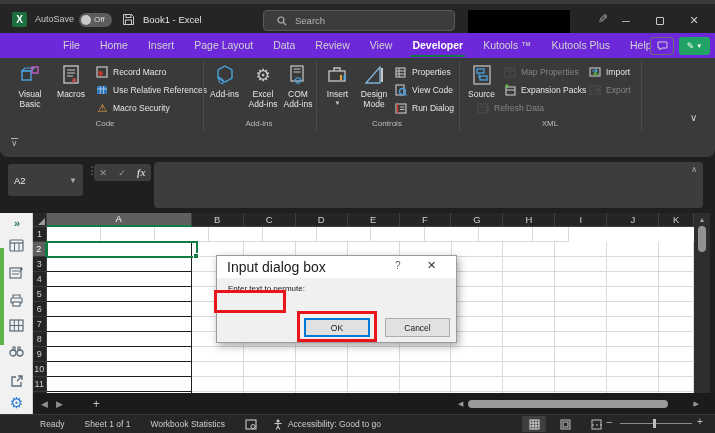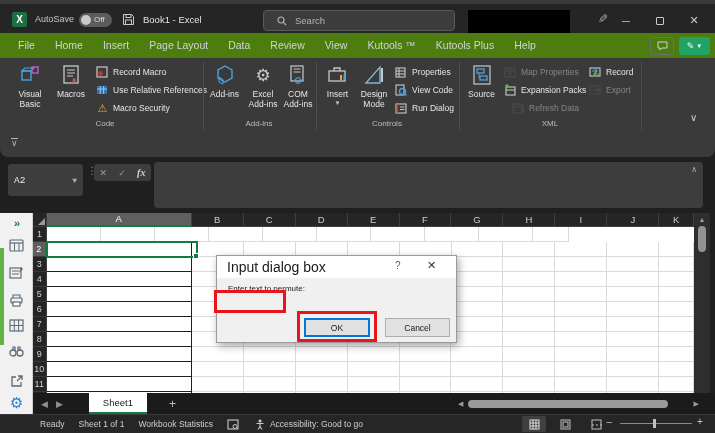--- a/index.html
+++ b/index.html
@@ -23,21 +23,21 @@
     border:1px solid #5a5a5a; border-radius:4px; display:flex; align-items:center; padding-left:13px; }
   #search-box .ph { font-size:9.5px; color:#b5b5b5; margin-left:8px; }
   #redacted-user-area { left:468px; top:6px; width:102px; height:26px; background:#000; }
   #pen-icon { left:598px; top:8px; font-size:12px; color:#ababab; transform:scaleX(-1); }
   .caption-btn { top:4px; width:28px; height:25px; display:flex; align-items:center; justify-content:center;
     color:#c9c9c9; font-size:11px; }
   #min-btn { left:612px; } #max-btn { left:646px; } #close-btn { left:680px; }
   #max-glyph { width:8px; height:8px; border:1px solid #c9c9c9; border-radius:1px; }
 
   
-  #tabrow { left:0; top:33px; width:715px; height:25px; background:#4d7c0f; display:flex; align-items:center; }
+  #tabrow { left:0; top:33px; width:715px; height:25px; background:#6d28d9; display:flex; align-items:center;padding-left:45px; }
   #tabs { display:flex; margin-left:8px; }
   .tab { padding:0 10px; font-size:10.5px; color:#d2d2d2; height:25px; line-height:24px; position:relative; white-space:nowrap; }
   .tab.active { color:#fff; font-weight:bold; }
   .tab.active::after { content:""; position:absolute; left:8px; right:8px; bottom:1px; height:2.5px;
     background:var(--accent-green); border-radius:2px; }
   #comment-btn { left:650px; top:37px; width:24px; height:18px; border:1px solid #6e6e6e; border-radius:3px;
     display:flex; align-items:center; justify-content:center; }
   #share-btn { left:679px; top:37px; width:31px; height:18px; background:var(--share-green); border-radius:3px;
     color:#fff; display:flex; align-items:center; justify-content:center; font-size:9px; gap:2px; }
 
@@ -51,21 +51,21 @@
   .sm-btn { display:flex; align-items:center; gap:4px; color:#e6e6e6; font-size:8.5px; white-space:nowrap; height:14px; }
   .sm-btn .ic { width:13px; text-align:center; }
   .disabled { color:#858585 !important; }
   .disabled svg, .disabled .ic { opacity:.45; }
   #ribbon-collapse-chevron { left:11px; top:80px; color:#b5b5b5; font-size:9px; border-top:1px solid #b5b5b5; line-height:7px; padding-top:1px; }
   #ribbon-more-chevron { left:690px; top:54px; color:#cfcfcf; font-size:10px; }
 
   
   #formula-row { left:0; top:160px; width:715px; height:53px; background:#1f1f1f; }
   #name-box { left:8px; top:4px; width:75px; height:17px; background:#3d3d3d; border-radius:3px;
-    color:#ececec; font-size:9.5px; display:flex; align-items:center; padding:16px 6px;font-family:Liberation Mono, monospace; }
+    color:#ececec; font-size:9.5px; display:flex; align-items:center; padding:16px 6px; }
   #name-box .chev { margin-left:auto; color:#adadad; font-size:8px; }
   #fb-dots { left:87px; top:5px; color:#8f8f8f; font-size:10px; }
   #fb-buttons { left:94px; top:4px; width:57px; height:17px; background:#3d3d3d; border-radius:3px;
     display:flex; align-items:center; justify-content:space-around; color:#9a9a9a; }
   #fb-buttons .fx { color:#cfcfcf; font-style:italic; font-weight:bold; font-size:10px; font-family:"Liberation Serif",serif; }
   #fb-buttons span { font-size:9px; }
   #formula-input { left:154px; top:2px; width:549px; height:46px; background:#3d3d3d; border-radius:4px; }
   #formula-collapse { position:absolute; right:6px; top:3px; color:#adadad; font-size:8px; }
 
   
@@ -126,21 +126,21 @@
   #new-sheet { color:#c0c0c0; font-size:12px; margin-left:22px; }
   #sheet-dots { position:absolute; left:441px; color:#9a9a9a; font-size:9px; }
   #hscroll { position:absolute; left:455px; top:399px; width:250px; height:10px; display:flex; align-items:center; }
   #hscroll .arrow { color:#9a9a9a; font-size:7px; padding:0 3px; }
   #hscroll-track { position:relative; width:224px; height:8px; }
   #hscroll-thumb { position:absolute; left:2px; top:0; width:200px; height:8px; background:#9a9a9a; border-radius:4px; }
 
   
   #statusbar { left:0; top:414px; width:715px; height:19px; background:#262626; border-top:1px solid #3a3a3a;
     color:#cfcfcf; font-size:8.5px; display:flex; align-items:center; }
-  #statusbar .sb { margin-left:14px; white-space:nowrap; }
+  #statusbar .sb { margin-left:20px; white-space:nowrap; }
   #sb-ready { margin-left:8px !important;padding-left:32px; }
   .view-btn { position:absolute; top:416px; width:24px; height:16px; display:flex; align-items:center; justify-content:center; }
   .view-btn.active { background:#3f3f3f; border-radius:2px; }
   #zoom-out { position:absolute; left:606px; top:416px; color:#c0c0c0; font-size:11px; }
   #zoom-track { position:absolute; left:620px; top:423px; width:72px; height:1px; background:#8a8a8a; }
   #zoom-thumb { position:absolute; left:653px; top:419px; width:3px; height:9px; background:#c0c0c0; }
   #zoom-in { position:absolute; left:697px; top:416px; color:#c0c0c0; font-size:10px; }
 
   svg { display:block; }
 </style>
@@ -184,20 +184,21 @@
 
   <div class="abs" id="tabrow">
     <div id="tabs">
         <div class="tab">File</div>
         <div class="tab">Home</div>
         <div class="tab">Insert</div>
         <div class="tab">Page Layout</div>
         <div class="tab">Data</div>
         <div class="tab">Review</div>
         <div class="tab">View</div>
+        <div class="tab active">Developer</div>
         <div class="tab">Kutools ™</div>
         <div class="tab">Kutools Plus</div>
         <div class="tab">Help</div>
       </div>
   </div>
   <div class="abs" id="comment-btn">
     <svg width="11" height="10" viewBox="0 0 11 10">
         <path d="M1 1h9v6h-5l-2 2v-2h-2z" fill="none" stroke="#cfcfcf" stroke-width="1"></path>
       </svg>
   </div>
@@ -365,39 +366,39 @@
     <div class="abs sm-btn" style="left:504px; top:25px;">
       <span class="ic">
         <svg width="12" height="12" viewBox="0 0 12 12">
             <rect x="2" y="3" width="9" height="8" fill="none" stroke="#c8c8c8" stroke-width="1.1"></rect>
             <line x1="2" y1="6" x2="11" y2="6" stroke="#c8c8c8"></line>
             <path d="M1 1h4M3 -1v4" stroke="#5fb346" stroke-width="1.4" transform="translate(0,1)"></path>
           </svg>
       </span>
       <span>Expansion Packs</span>
     </div>
-    <div class="abs sm-btn disabled" style="left:512px; top:43px;">
+    <div class="abs sm-btn disabled" style="left:477px; top:43px;">
       <span class="ic">
         <svg width="12" height="11" viewBox="0 0 12 11">
             <rect x="1" y="1" width="9" height="9" fill="none" stroke="#8a8a8a" stroke-width="1.1"></rect>
             <line x1="1" y1="4" x2="10" y2="4" stroke="#8a8a8a"></line>
             <line x1="11" y1="2" x2="11" y2="9" stroke="#8a8a8a" stroke-width="1.4"></line>
           </svg>
       </span>
       <span>Refresh Data</span>
     </div>
     <div class="abs sm-btn" style="left:589px; top:7px;">
       <span class="ic">
         <svg width="13" height="12" viewBox="0 0 13 12">
             <rect x="1" y="2" width="10" height="8" fill="none" stroke="#c8c8c8" stroke-width="1.1"></rect>
             <path d="M3 5h5m-2-2l2 2-2 2" fill="none" stroke="#4aa3e0" stroke-width="1.2"></path>
             <path d="M10 8H5m2 2L5 8l2-2" fill="none" stroke="#5fb346" stroke-width="1.2"></path>
           </svg>
       </span>
-      <span>Record</span>
+      <span>Import</span>
     </div>
     <div class="abs sm-btn disabled" style="left:589px; top:25px;">
       <span class="ic">
         <svg width="13" height="12" viewBox="0 0 13 12">
             <rect x="1" y="2" width="10" height="8" fill="none" stroke="#8a8a8a" stroke-width="1.1"></rect>
             <path d="M4 6h6m-2-2l2 2-2 2" fill="none" stroke="#8a8a8a" stroke-width="1.2"></path>
           </svg>
       </span>
       <span>Export</span>
     </div>
@@ -673,23 +674,20 @@
     <div id="dialog-label">Enter text to permute:</div>
     <div class="dlg-btn" id="ok-btn">OK</div>
     <div class="dlg-btn" id="cancel-btn">Cancel</div>
   </div>
   <div class="red-box" id="red-box-input"></div>
   <div class="red-box" id="red-box-ok"></div>
 
   <div class="abs" id="sheetbar">
     <span class="sheet-nav">◀</span>
     <span class="sheet-nav" style="padding-left:0;">▶</span>
-    <div id="sheet-tabs" style="display:flex;">
-        <div class="sheet-tab">Sheet1</div>
-      </div>
     <span id="new-sheet">+</span>
     <span id="sheet-dots">⋮</span>
   </div>
   <div class="abs" id="hscroll">
     <span class="arrow">◀</span>
     <div id="hscroll-track">
       <div id="hscroll-thumb"></div>
     </div>
     <span class="arrow">▶</span>
   </div>

